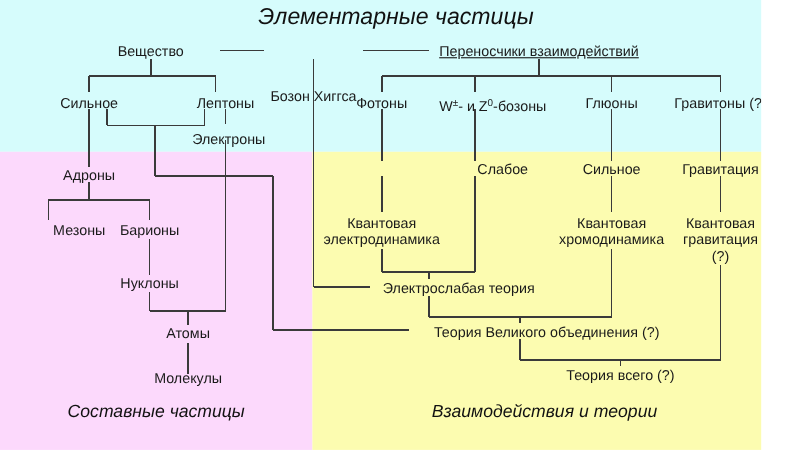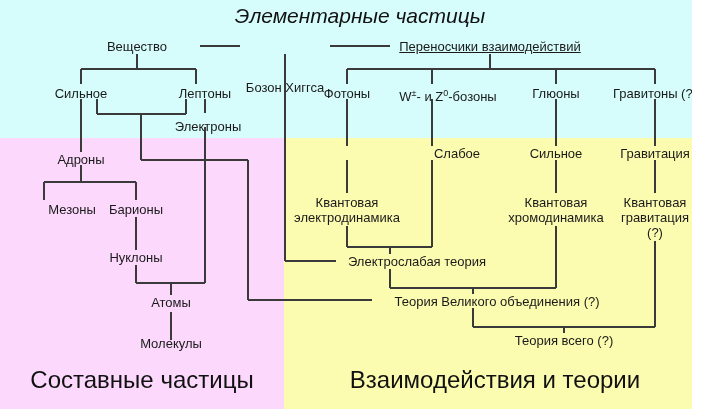--- a/index.html
+++ b/index.html
@@ -28,21 +28,22 @@
     line-height:15px;
     text-align:center;
     white-space:nowrap;
     transform:translateX(-50%);
   }
   .node.multi{white-space:normal;}
   .sup{font-size:9px;vertical-align:super;}
 
   .section-label{
     position:absolute;
-    font-size:24px;
+    font-size:16px;
+    font-style:italic;
     color:#111111;
     text-align:center;
     white-space:nowrap;
     transform:translateX(-50%);
   }
   .title{
     position:absolute;
     font-size:21px;
     font-style:italic;
     color:#111111;

